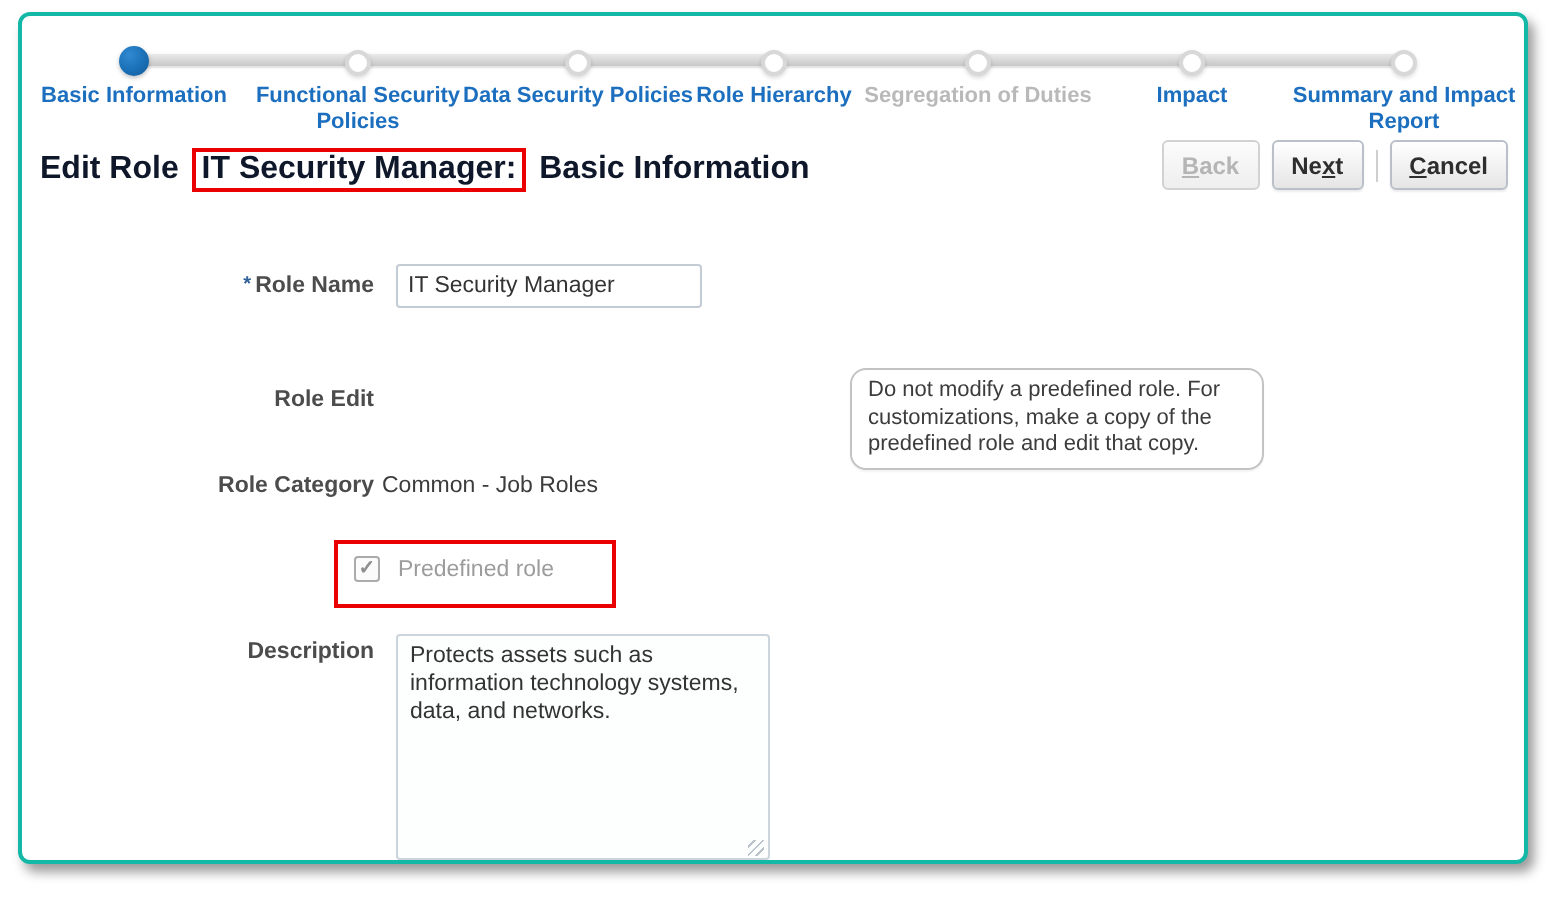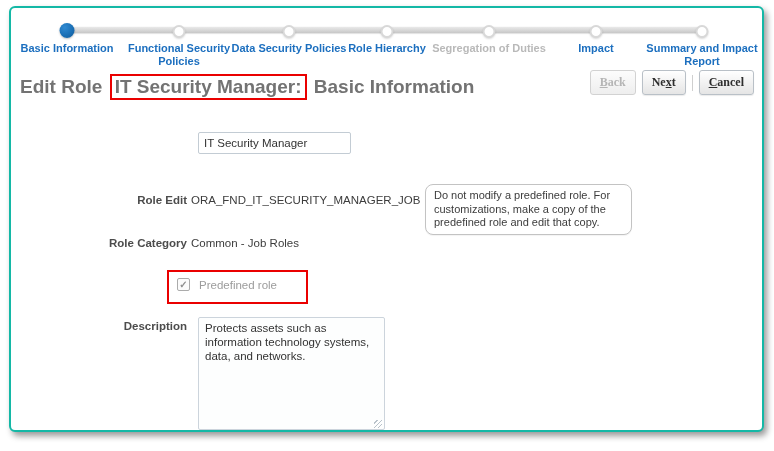--- a/index.html
+++ b/index.html
@@ -30,28 +30,28 @@
     background:radial-gradient(circle at 35% 30%,#2f8ad2 0%,#1a6fb5 55%,#125a96 100%);
     box-shadow:0 1px 2px rgba(0,0,0,0.25);
   }
   .step-label{
     position:absolute;top:34px;width:130px;margin-left:-65px;text-align:center;
     font-size:11px;font-weight:bold;color:#1c6fbf;line-height:13px;cursor:pointer;
   }
   .step-label.disabled{color:#b9b9b9;cursor:default;}
   
   .page-title{
-    position:absolute;left:9px;top:66px;font-size:19px;font-weight:bold;color:#737373;
+    position:absolute;left:9px;top:66px;font-size:16px;font-weight:bold;color:#0f172a;
     white-space:nowrap;
   }
   .red-box{
     display:inline-block;border:2px solid #ea0000;padding:0 3px;margin:0 2px;
   }
   .toolbar{
-    position:absolute;right:8px;top:62px;display:flex;align-items:center;gap:6px;font-family:Liberation Serif, serif;
+    position:absolute;right:8px;top:62px;display:flex;align-items:center;gap:6px;
   }
   .btn{
     height:23px;padding:0 9px;display:flex;align-items:center;border-radius:3px;
     font-size:12px;font-weight:bold;color:#2e2e2e;
     background:linear-gradient(#ffffff,#e5e5e5);
     border:1px solid #b9c0c7;box-shadow:0 1px 1px rgba(0,0,0,0.08);cursor:pointer;
     white-space:nowrap;
   }
   .btn.disabled{
     color:#b5b5b5;background:linear-gradient(#fcfcfc,#eeeeee);
@@ -140,26 +140,28 @@
     </div>
     <div class="btn">
       <span><span>Ne</span><span class="key">x</span><span>t</span></span>
     </div>
     <div class="btn-sep"></div>
     <div class="btn">
       <span><span></span><span class="key">C</span><span>ancel</span></span>
     </div>
   </div>
 
+  <div class="lbl" style="top:129px">
+    <span class="asterisk">*</span><span>Role Name</span>
+  </div>
   <input class="text-input" type="text" value="IT Security Manager" style="">
 
   <div class="info-box">Do not modify a predefined role. For customizations, make a copy of the predefined role and edit that copy.</div>
 
   <div class="lbl" style="top:186px">Role Edit</div>
-  <div class="ro-value" style="top:186px">ORA_FND_IT_SECURITY_MANAGER_JOB</div>
 
   <div class="lbl" style="top:229px">Role Category</div>
   <div class="ro-value" style="top:229px">Common - Job Roles</div>
 
   <div class="annotation-box" style="left:156px;top:262px;width:137px;height:30px"></div>
   <div class="checkbox">✓</div>
   <div class="checkbox-label">Predefined role</div>
 
   <div class="lbl" style="top:312px">Description</div>
   <textarea class="desc-area" style="">Protects assets such as information technology systems, data, and networks.</textarea>

